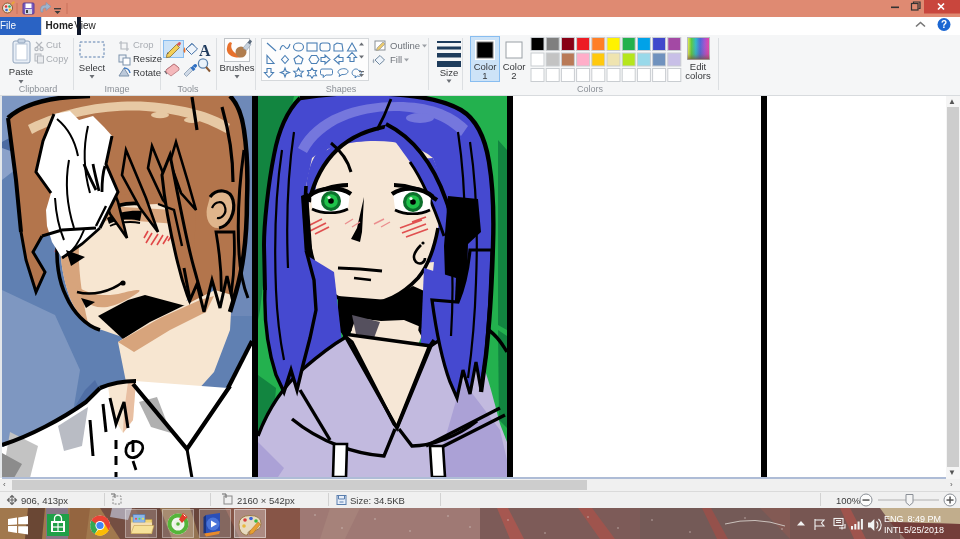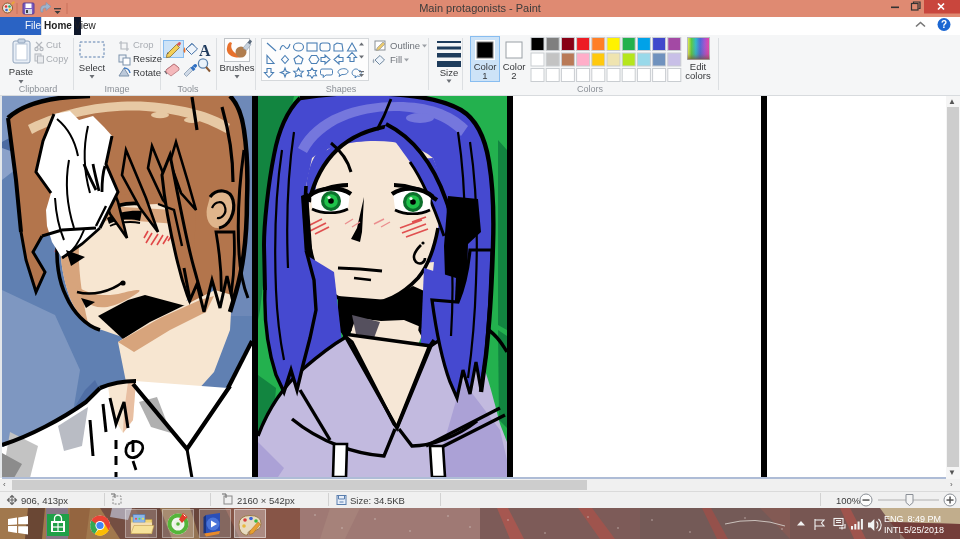--- a/index.html
+++ b/index.html
@@ -3,23 +3,23 @@
 <style>
 *{margin:0;padding:0;box-sizing:border-box}
 html,body{width:960px;height:539px;overflow:hidden;font-family:"Liberation Sans",sans-serif;background:#fff}
 .abs{position:absolute}
 #stage{position:relative;width:960px;height:539px}
 
 #titlebar{left:0;top:0;width:960px;height:17px;background:#df8a72}
 #title{left:0;top:2px;width:960px;text-align:center;font-size:11px;color:#3b3b3b}
 
 #tabrow{left:0;top:17px;width:960px;height:18px;background:#fff}
-#filetab{left:0;top:17px;width:41px;height:18px;background:#2a63c4;color:#f7f9fc;font-size:10px;text-align:right;line-height:18px}
+#filetab{left:0;top:17px;width:41px;height:18px;background:#2a63c4;color:#f7f9fc;font-size:10px;text-align:left;line-height:18px}
 .tab{top:17px;height:18px;font-size:10px;color:#222;text-align:center;line-height:18px}
-#hometab{left:41px;width:40px;border-left:1px solid #dadcde;border-right:7px solid #0f172a}
+#hometab{left:41px;width:40px;border-left:1px solid #dadcde;border-right:4px solid #0f172a}
 #viewtab{left:65px;width:40px}
 
 #ribbon{left:0;top:35px;width:960px;height:61px;background:#f5f6f7;border-bottom:1px solid #d8dbde}
 
 #canvasarea{left:0;top:96px;width:960px;height:382px;background:#fff}
 #leftmargin{left:0;top:96px;width:2px;height:382px;background:#e4e7ea}
 #divider1{left:252px;top:96px;width:6px;height:381px;background:#000}
 #divider2{left:507px;top:96px;width:6px;height:381px;background:#000}
 #vline{left:761px;top:96px;width:6px;height:381px;background:#000}
 #canvbottom{left:2px;top:477px;width:944px;height:2px;background:#aebcd6}
@@ -31,21 +31,20 @@
 .sarrow{font-size:8px;color:#555;line-height:10px}
 
 #statusbar{left:0;top:491px;width:960px;height:17px;background:#f0f0f0;border-top:1px solid #dadada;font-size:9.5px;color:#3c3c3c}
 
 #taskbar{left:0;top:508px;width:960px;height:31px}
 </style></head>
 <body>
 <div id="stage">
 
 <div class="abs" id="titlebar"></div>
-<div class="abs" id="title">Main protagonists - Paint</div>
 <svg class="abs" id="qat" style="left:0;top:0" width="120" height="17" viewBox="0 0 120 17">
 <circle cx="7.5" cy="8" r="5" fill="#e8e3da" stroke="#8a5a30" stroke-width="1"></circle>
 <circle cx="6" cy="6.5" r="1.3" fill="#d33"></circle>
       <circle cx="9.5" cy="6.5" r="1.3" fill="#2a7"></circle>
       <circle cx="6.5" cy="10" r="1.3" fill="#36c"></circle>
       <circle cx="10" cy="9.8" r="1.2" fill="#fb2"></circle>
 <path d="M11 3 l3 -2 1 1.5 -2.5 2.5 z" fill="#e8a33d"></path>
 <rect x="16.5" y="3" width="1" height="11" fill="#c9705a"></rect>
 <rect x="23" y="3" width="11" height="11" rx="1" fill="#7a5bbf" stroke="#5a3f96"></rect>
 <rect x="25.5" y="3.5" width="6" height="4.5" fill="#fff"></rect>

